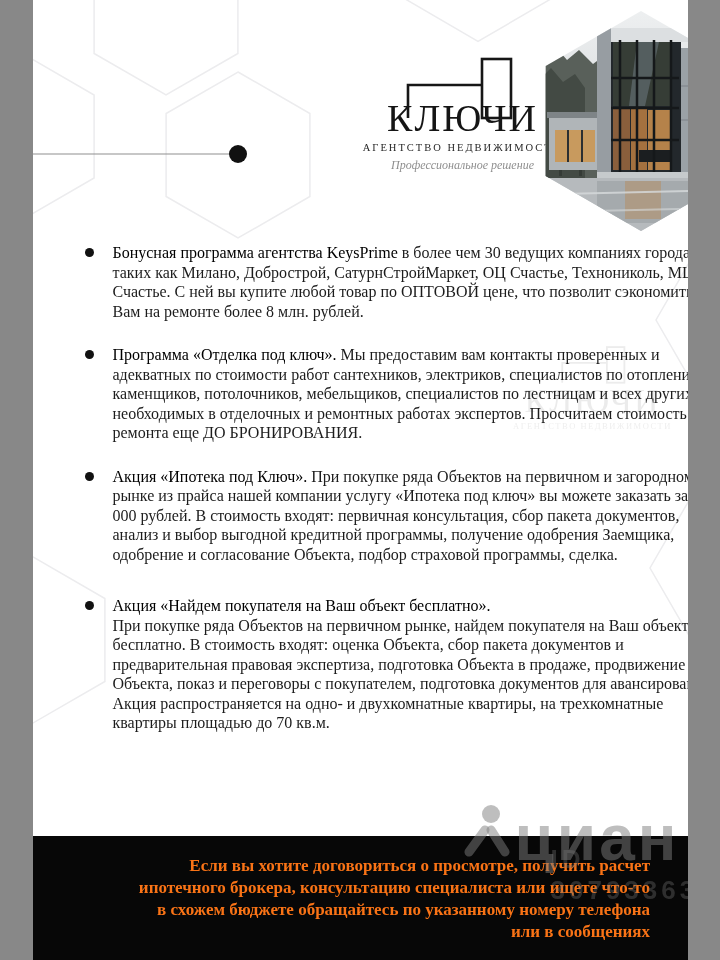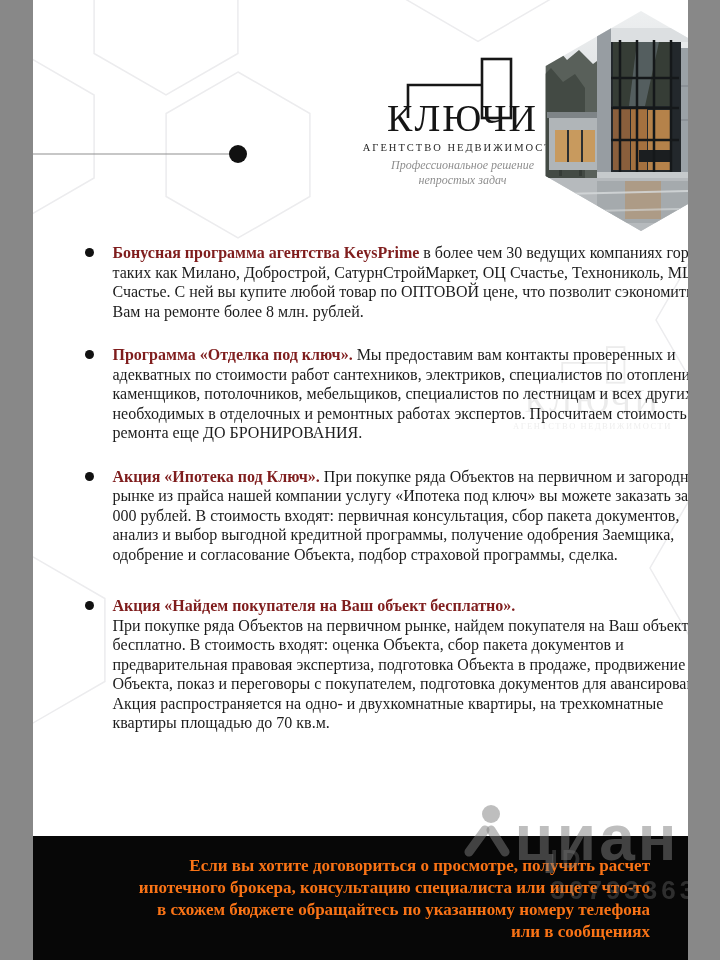--- a/index.html
+++ b/index.html
@@ -41,21 +41,21 @@
     list-style:none;margin:0;padding:0;
     font-size:16px;line-height:19.5px;
   }
   .benefits li{position:relative;margin:0 0 24px 0;}
   .benefits li .dot{
     position:absolute;left:-28px;top:5px;width:9px;height:9px;border-radius:50%;
     background:#111;
   }
   .benefits li:nth-child(3){margin-bottom:32px;}
   .benefits li:nth-child(4){margin-bottom:19px;}
-  .b-bold{font-weight:bold;color:#7f1d1d;}
+  .b-bold{font-weight:normal;color:#000000;}
   .block-start{display:block;}
   
   .footer{
     position:absolute;left:0;top:836px;width:720px;height:124px;
     background:#070707;z-index:4;
   }
   .footer-message{
     position:relative;z-index:6;
     margin:19px auto 8px auto;max-width:515px;
     color:#f97316;font-weight:bold;font-size:17px;line-height:22px;text-align:right;
@@ -100,21 +100,20 @@
     <svg class="logo-glyph" width="116" height="66" viewBox="0 0 116 66">
       <g fill="none" stroke="#161616" stroke-width="2.6">
         <path d="M7,64 L7,31 L81,31"></path>
         <rect x="81" y="5" width="29" height="59"></rect>
       </g>
     </svg>
     <div class="logo-name">КЛЮЧИ</div>
     <div class="logo-subtitle">АГЕНТСТВО НЕДВИЖИМОСТИ</div>
     <div class="logo-tagline">
       <div>Профессиональное решение</div>
-      <div>непростых задач</div>
     </div>
   </div>
 
   <svg class="photo-hex" width="200" height="226" viewBox="0 0 200 226">
     <defs>
       <clipPath id="hexClip">
         <polygon points="100,3 195.3,58 195.3,168 100,223 4.7,168 4.7,58"></polygon>
       </clipPath>
       <linearGradient id="skyGrad" x1="0" y1="0" x2="0" y2="1">
         <stop offset="0" stop-color="#eef0f1"></stop>

